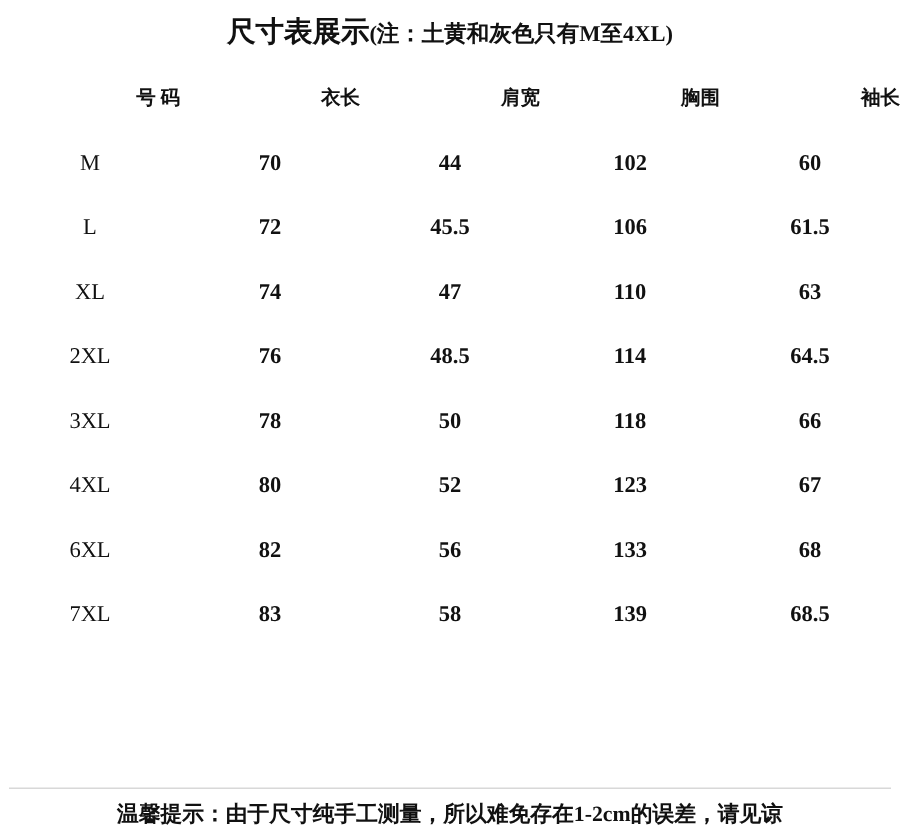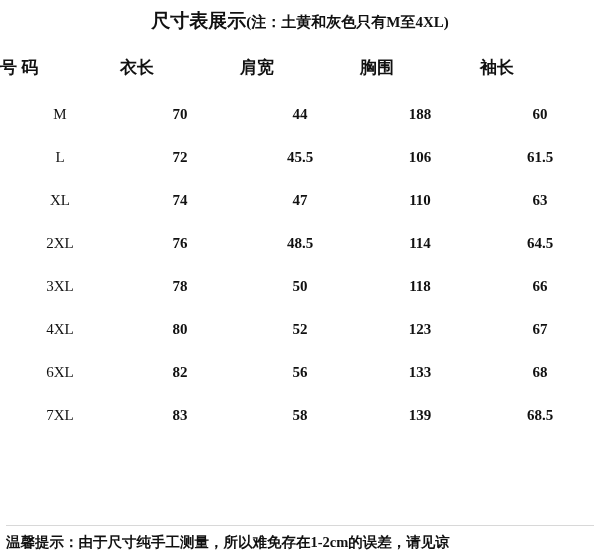--- a/index.html
+++ b/index.html
@@ -32,42 +32,42 @@
     font-size: 15px;
     font-weight: bold;
   }
   table.size-table {
     width: 100%;
     border-collapse: collapse;
     table-layout: fixed;
     margin-top: 10px;
   }
   table.size-table th {
-    font-size: 17px;
+    font-size: 13px;
     font-weight: bold;
-    text-align: left;
+    text-align: right;
     padding: 12px 0 14px 0;
   }
   table.size-table td {
     font-size: 15px;
     font-weight: bold;
     text-align: center;
     padding: 13px 0 13px 0;
   }
   table.size-table td.size-label {
     font-weight: normal;
   }
   .footer {
     position: absolute;
     left: 0;
     right: 0;
     bottom: 4px;
     font-size: 14.5px;
     font-weight: bold;
-    text-align: left;
+    text-align: center;
     padding: 0 6px 0 6px;
     white-space: nowrap;
     margin-top: 10px;
   }
   .footer .sep {
     border-top: 1px solid #d8d8d8;
     margin-bottom: 7px;
   }
 </style>
 </head>
@@ -87,21 +87,21 @@
         <th>肩宽</th>
         <th>胸围</th>
         <th>袖长</th>
       </tr>
     </thead>
     <tbody>
       <tr>
         <td class="size-label">M</td>
         <td>70</td>
         <td>44</td>
-        <td>188</td>
+        <td>102</td>
         <td>60</td>
       </tr>
       <tr>
         <td class="size-label">L</td>
         <td>72</td>
         <td>45.5</td>
         <td>106</td>
         <td>61.5</td>
       </tr>
       <tr>

